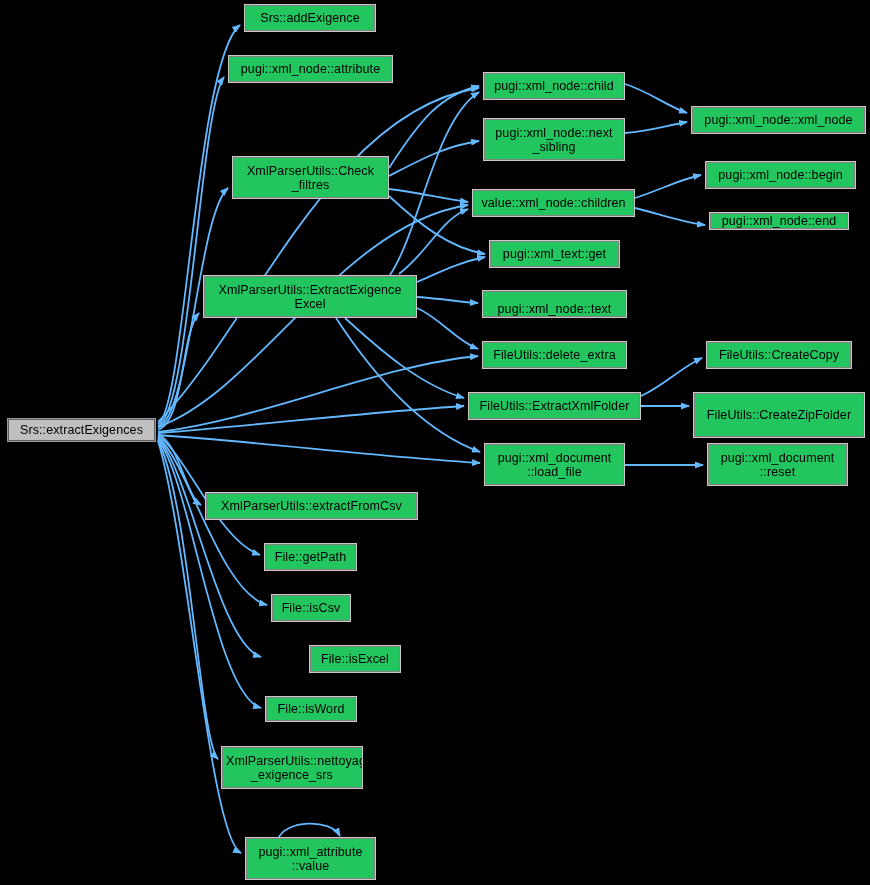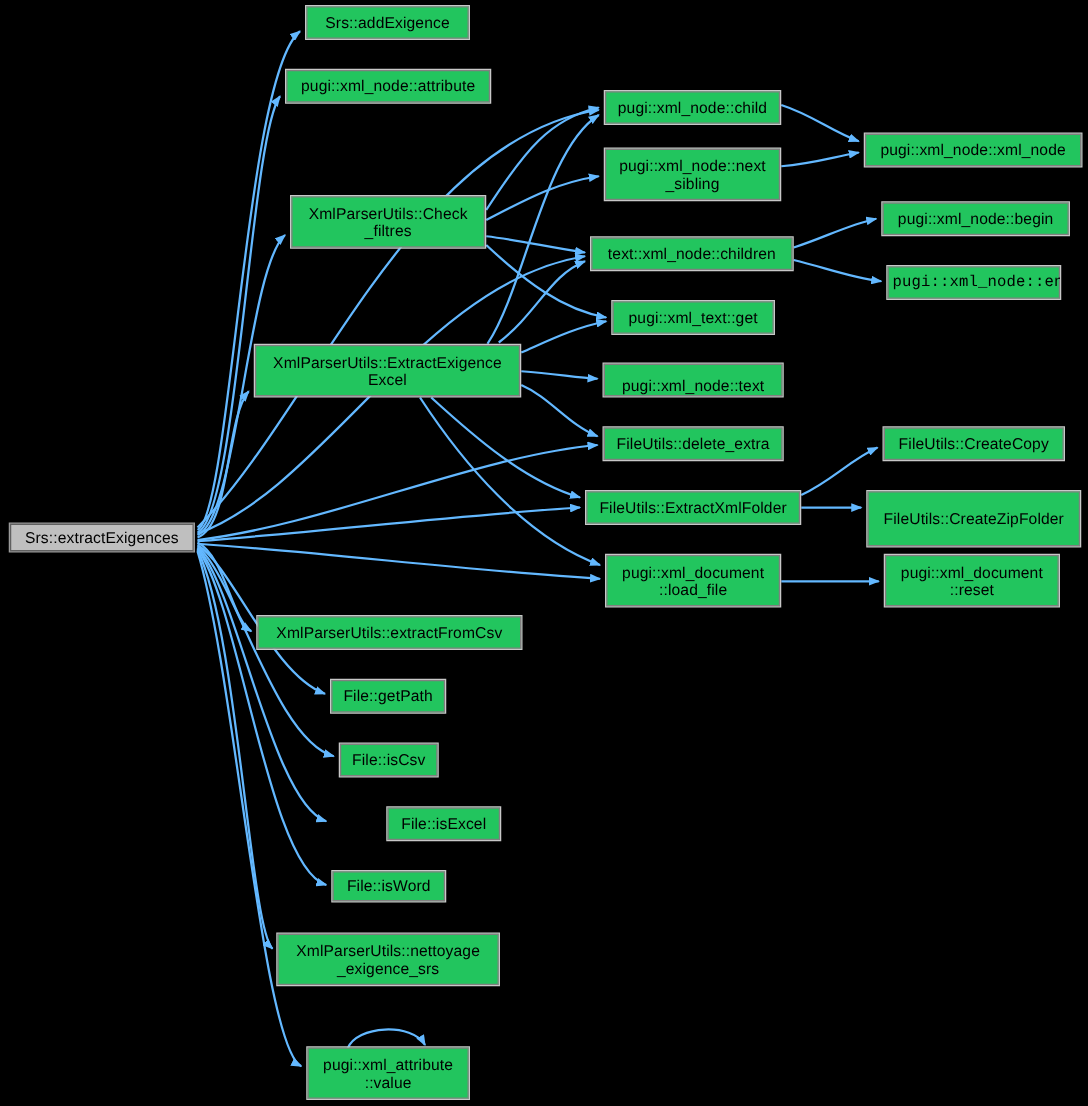--- a/index.html
+++ b/index.html
@@ -106,35 +106,35 @@
       <div class="node" style="left: 229px; top: 56px; width: 163px; height: 26px;"><span class="node-label">pugi::xml_node::attribute</span></div>
       <div class="node" style="left: 233px; top: 157px; width: 155px; height: 41px;"><span class="node-label">XmlParserUtils::Check
 _filtres</span></div>
       <div class="node" style="left: 204px; top: 276px; width: 212px; height: 41px;"><span class="node-label">XmlParserUtils::ExtractExigence
 Excel</span></div>
       <div class="node" style="left: 206px; top: 493px; width: 211px; height: 26px;"><span class="node-label">XmlParserUtils::extractFromCsv</span></div>
       <div class="node" style="left: 265px; top: 544px; width: 91px; height: 26px;"><span class="node-label">File::getPath</span></div>
       <div class="node" style="left: 272px; top: 595px; width: 78px; height: 26px;"><span class="node-label">File::isCsv</span></div>
       <div class="node" style="left: 266px; top: 646px; width: 90px; height: 26px; margin-left: 44px;"><span class="node-label">File::isExcel</span></div>
       <div class="node" style="left: 266px; top: 697px; width: 90px; height: 24px;"><span class="node-label">File::isWord</span></div>
-      <div class="node" style="left: 222px; top: 747px; width: 177px; height: 41px;"><span class="node-label">XmlParserUtils::nettoyage
+      <div class="node" style="left: 222px; top: 747px; width: 140px; height: 41px;"><span class="node-label">XmlParserUtils::nettoyage
 _exigence_srs</span></div>
       <div class="node" style="left: 246px; top: 838px; width: 129px; height: 41px;"><span class="node-label">pugi::xml_attribute
 ::value</span></div>
       <div class="node" style="left: 484px; top: 73px; width: 140px; height: 26px;"><span class="node-label">pugi::xml_node::child</span></div>
       <div class="node" style="left: 484px; top: 119px; width: 140px; height: 41px;"><span class="node-label">pugi::xml_node::next
 _sibling</span></div>
-      <div class="node" style="left: 473px; top: 190px; width: 161px; height: 26px;"><span class="node-label">text::xml_node::children</span></div>
+      <div class="node" style="left: 473px; top: 190px; width: 161px; height: 26px;"><span class="node-label">value::xml_node::children</span></div>
       <div class="node" style="left: 490px; top: 241px; width: 129px; height: 26px;"><span class="node-label">pugi::xml_text::get</span></div>
       <div class="node" style="left: 483px; top: 291px; width: 143px; height: 26px; align-items: flex-end;"><span class="node-label">pugi::xml_node::text</span></div>
       <div class="node" style="left: 483px; top: 342px; width: 143px; height: 26px;"><span class="node-label">FileUtils::delete_extra</span></div>
       <div class="node" style="left: 469px; top: 393px; width: 171px; height: 26px;"><span class="node-label">FileUtils::ExtractXmlFolder</span></div>
       <div class="node" style="left: 485px; top: 444px; width: 139px; height: 41px;"><span class="node-label">pugi::xml_document
 ::load_file</span></div>
       <div class="node" style="left: 692px; top: 107px; width: 173px; height: 26px;"><span class="node-label">pugi::xml_node::xml_node</span></div>
       <div class="node" style="left: 706px; top: 162px; width: 149px; height: 26px;"><span class="node-label">pugi::xml_node::begin</span></div>
-      <div class="node" style="left: 710px; top: 213px; width: 138px; height: 26px; font-family: Liberation Mono, monospace;"><span class="node-label">pugi::xml_node::end</span></div>
+      <div class="node" style="left: 710px; top: 213px; width: 138px; height: 16px;"><span class="node-label">pugi::xml_node::end</span></div>
       <div class="node" style="left: 707px; top: 342px; width: 144px; height: 26px;"><span class="node-label">FileUtils::CreateCopy</span></div>
       <div class="node" style="left: 694px; top: 393px; width: 170px; height: 44px; justify-content: center;"><span class="node-label">FileUtils::CreateZipFolder</span></div>
       <div class="node" style="left: 708px; top: 444px; width: 139px; height: 41px;"><span class="node-label">pugi::xml_document
 ::reset</span></div>
     </div>
 </div>
 
 </body></html>

